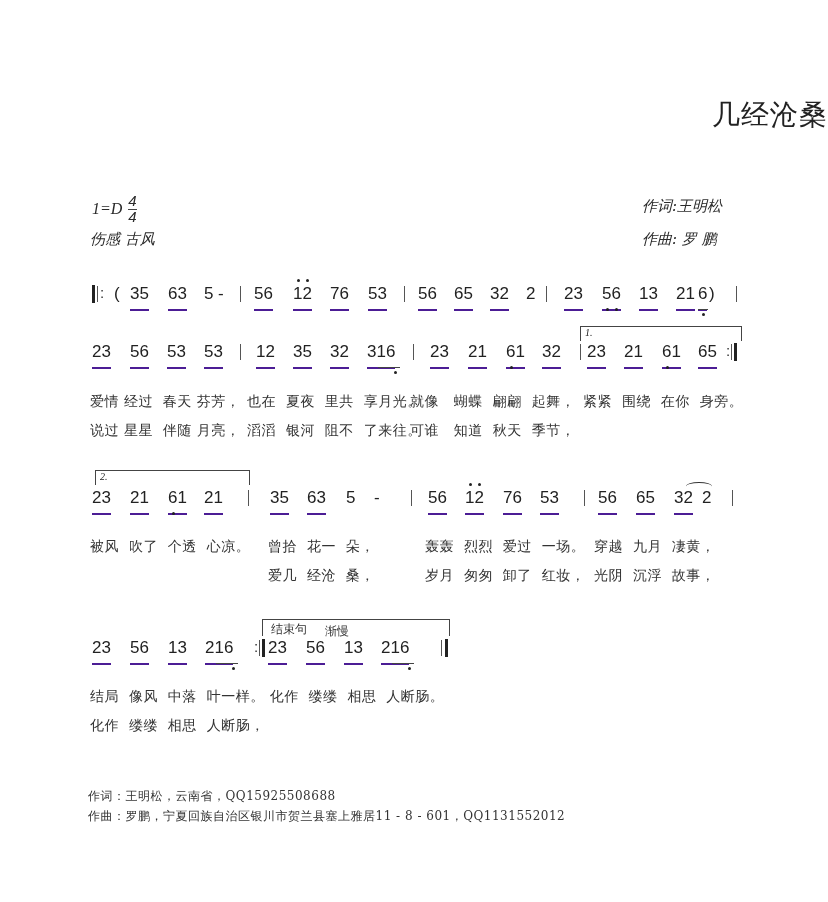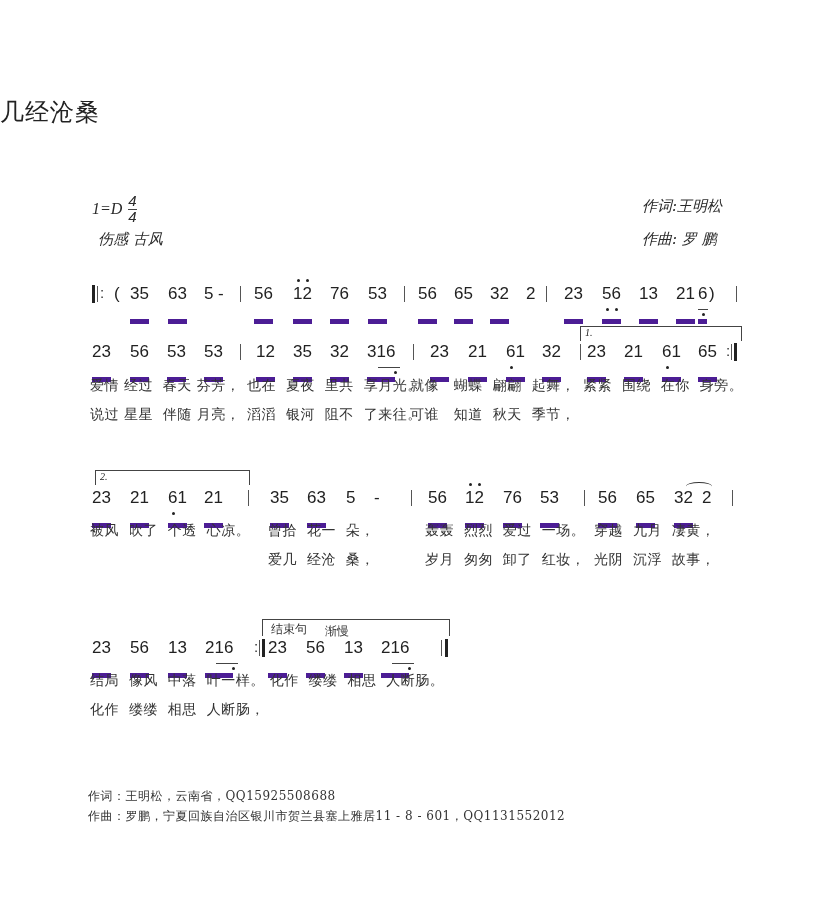--- a/index.html
+++ b/index.html
@@ -1,48 +1,48 @@
 <!DOCTYPE html>
 <html><head>
   <meta charset="utf-8">
   <style>
     html, body { margin: 0; padding: 0; background: #ffffff; }
     body { width: 828px; height: 902px; position: relative; overflow: hidden; color: #222; font-family: "DejaVu Sans", sans-serif; }
     .abs { position: absolute; }
-    .title { left: 0; width: 828px; top: 96px; text-align: left; font-size: 24px; letter-spacing: 1px; color: #222; }
+    .title { left: 0; width: 828px; top: 96px; text-align: right; font-size: 28px; letter-spacing: 1px; color: #222; }
     .meta { font-size: 15px; color: #2a2a2a; font-family: "DejaVu Serif", serif; font-style: italic; }
     .frac { display: inline-block; vertical-align: middle; text-align: center; font-family: "Liberation Sans", sans-serif; font-size: 15px; line-height: 14px; margin-left: 6px; }
     .frac span { display: block; }
     .frac .num { border-bottom: 1px solid #444; padding-bottom: 1px; }
     .key { font-family: "Liberation Serif", serif; font-size: 16px; vertical-align: middle; }
 
     .row { position: absolute; left: 88px; height: 30px; }
     .tok { position: absolute; top: 0; font-family: "Liberation Sans", sans-serif; font-size: 17px; line-height: 20px; color: #222; white-space: pre; }
-    .tok.ul { border-bottom: 5px solid #4c1d95; padding-bottom: 15px; }
+    .tok.ul { border-bottom: 2px solid #4c1d95; padding-bottom: 5px; }
     .ul2 { position: absolute; height: 0; border-top: 1px solid #444; }
     .bar { position: absolute; top: 2px; width: 1px; height: 16px; background: #555; }
     .thick { position: absolute; top: 1px; width: 3px; height: 18px; background: #222; }
     .dot { position: absolute; width: 3px; height: 3px; border-radius: 50%; background: #222; }
     .colon { position: absolute; top: 0; font-size: 15px; font-family: "Liberation Sans", sans-serif; color: #333; }
-    .lyric { position: absolute; font-size: 14px; color: #333; font-family: "DejaVu Serif", serif; white-space: pre; letter-spacing: 0.5px; }
+    .lyric { position: absolute; font-size: 14px; color: #333; font-family: "DejaVu Serif", serif; white-space: pre; letter-spacing: 0.5px; margin-top: 16px; }
     .volta { position: absolute; border-top: 1px solid #444; border-left: 1px solid #444; border-right: 1px solid #444; }
     .volta-label { position: absolute; font-size: 10px; font-style: italic; font-family: "Liberation Serif", serif; }
     .ending-label { position: absolute; font-size: 12px; color: #333; }
     .tie { position: absolute; border-top: 1.5px solid #333; border-radius: 50% 50% 0 0; height: 8px; }
     .footer { font-size: 12px; color: #333; font-family: "DejaVu Serif", serif; letter-spacing: 0.5px; }
   </style>
 </head>
 <body>
 
 <div class="abs title">几经沧桑</div>
 
 <div class="abs meta" style="left:92px; top:194px;">
   <span class="key">1=D</span><span class="frac"><span class="num">4</span><span>4</span></span>
 </div>
-<div class="abs meta" style="left:98px; top:230px;">伤感 古风</div>
+<div class="abs meta" style="left:90px; top:230px;">伤感 古风</div>
 <div class="abs meta" style="left:642px; top:197px;">作词:王明松</div>
 <div class="abs meta" style="left:642px; top:230px;">作曲:  罗  鹏</div>
 
 <div class="row" style="top:284px;">
   <div class="thick" style="left:4px;"></div>
   <div class="bar" style="left:9px;"></div>
   <div class="colon" style="left:12px;">:</div>
   <div class="tok" style="left:26px;">(</div>
   <div class="tok ul" style="left:42px;">35</div>
   <div class="tok ul" style="left:80px;">63</div>

